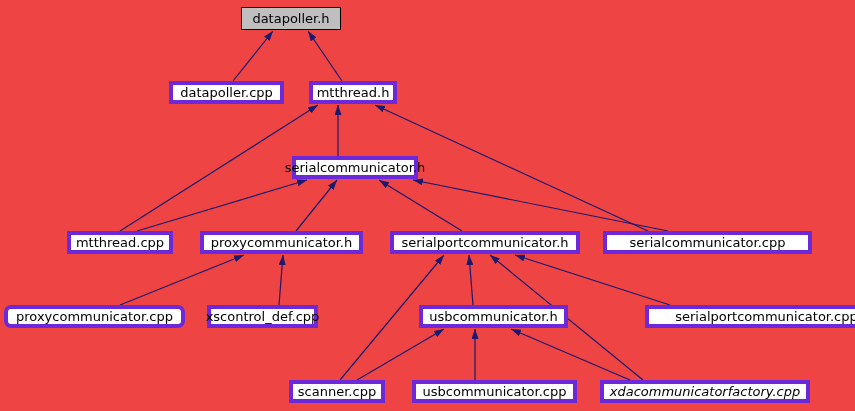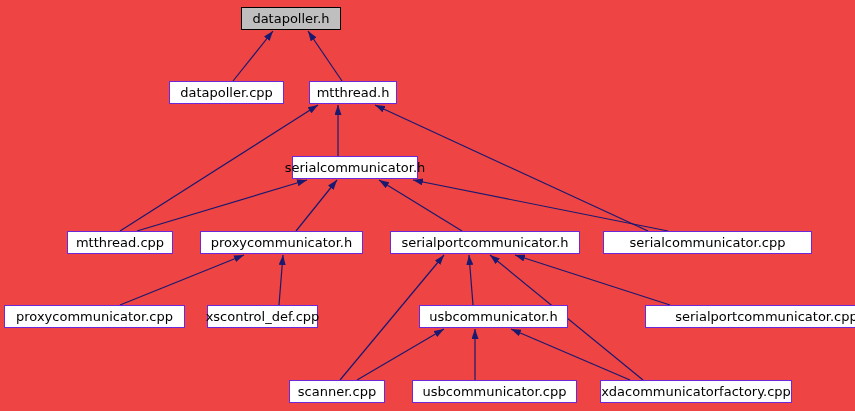--- a/index.html
+++ b/index.html
@@ -19,21 +19,21 @@
     position: absolute;
     left: 0;
     top: 0;
     width: 855px;
     height: 411px;
   }
   .node {
     position: absolute;
     height: 23px;
     box-sizing: border-box;
-    border: 1px solid #6d28d9;
+    border: 4px solid #6d28d9;
     background: #ffffff;
     color: #000000;
     display: flex;
     align-items: center;
     justify-content: center;
     font-size: 13px;
     line-height: 1;
     white-space: nowrap;
     cursor: pointer;
   }
@@ -80,21 +80,21 @@
   </svg>
   <div id="nodes">
       <div class="node current" style="left: 241px; top: 7px; width: 100px; color: rgb(0, 0, 0);">datapoller.h</div>
       <div class="node" style="left: 169px; top: 81px; width: 115px; color: rgb(0, 0, 0);">datapoller.cpp</div>
       <div class="node" style="left: 309px; top: 81px; width: 88px; color: rgb(0, 0, 0);">mtthread.h</div>
       <div class="node" style="left: 292px; top: 156px; width: 126px; color: rgb(0, 0, 0);">serialcommunicator.h</div>
       <div class="node" style="left: 67px; top: 231px; width: 106px; color: rgb(0, 0, 0);">mtthread.cpp</div>
       <div class="node" style="left: 200px; top: 231px; width: 163px; color: rgb(0, 0, 0);">proxycommunicator.h</div>
       <div class="node" style="left: 390px; top: 231px; width: 190px; color: rgb(0, 0, 0);">serialportcommunicator.h</div>
       <div class="node" style="left: 603px; top: 231px; width: 209px; color: rgb(0, 0, 0);">serialcommunicator.cpp</div>
-      <div class="node" style="left: 4px; top: 305px; width: 181px; color: rgb(0, 0, 0);">proxycommunicator.cpp</div>
+      <div class="node" style="left: 4px; top: 305px; width: 181px; color: rgb(0, 0, 0); border-radius: 7px;">proxycommunicator.cpp</div>
       <div class="node" style="left: 207px; top: 305px; width: 111px; color: rgb(0, 0, 0);">xscontrol_def.cpp</div>
       <div class="node" style="left: 419px; top: 305px; width: 149px; color: rgb(0, 0, 0);">usbcommunicator.h</div>
       <div class="node" style="left: 645px; top: 305px; width: 243px; color: rgb(0, 0, 0);">serialportcommunicator.cpp</div>
       <div class="node" style="left: 289px; top: 380px; width: 96px; color: rgb(0, 0, 0);">scanner.cpp</div>
       <div class="node" style="left: 412px; top: 380px; width: 165px; color: rgb(0, 0, 0);">usbcommunicator.cpp</div>
-      <div class="node" style="left: 600px; top: 380px; width: 192px; color: rgb(0, 0, 0);">xdacommunicatorfactory.cpp</div>
+      <div class="node" style="left: 600px; top: 380px; width: 210px; color: rgb(0, 0, 0); font-style: italic;">xdacommunicatorfactory.cpp</div>
     </div>
 </div>
 
 </body></html>

